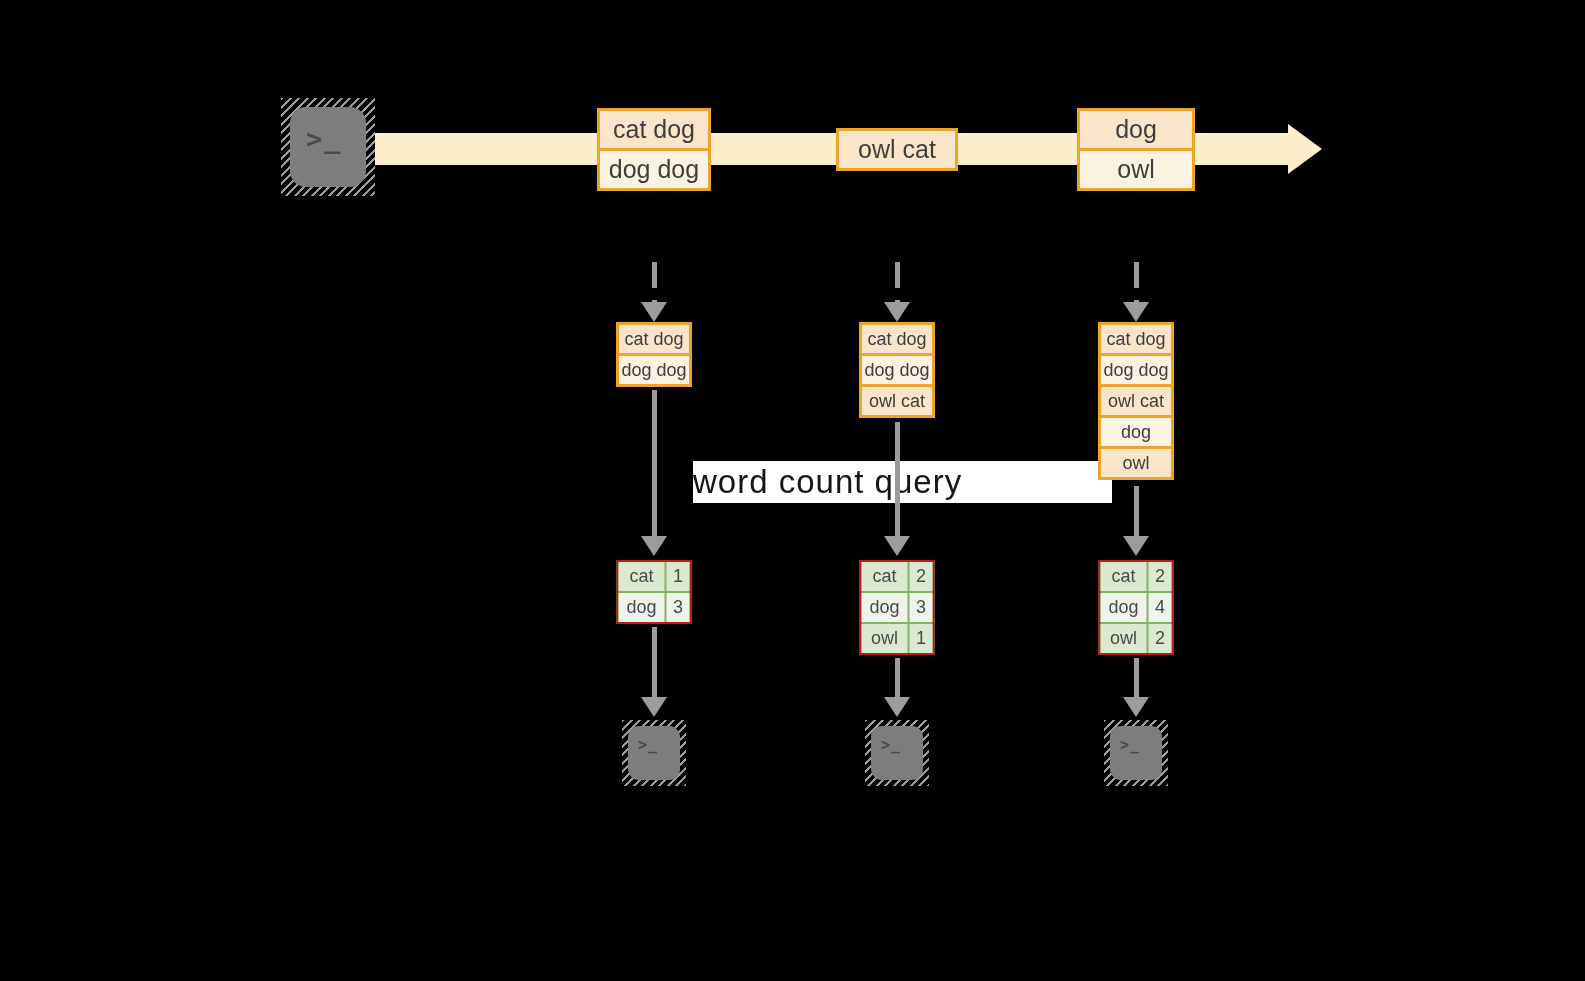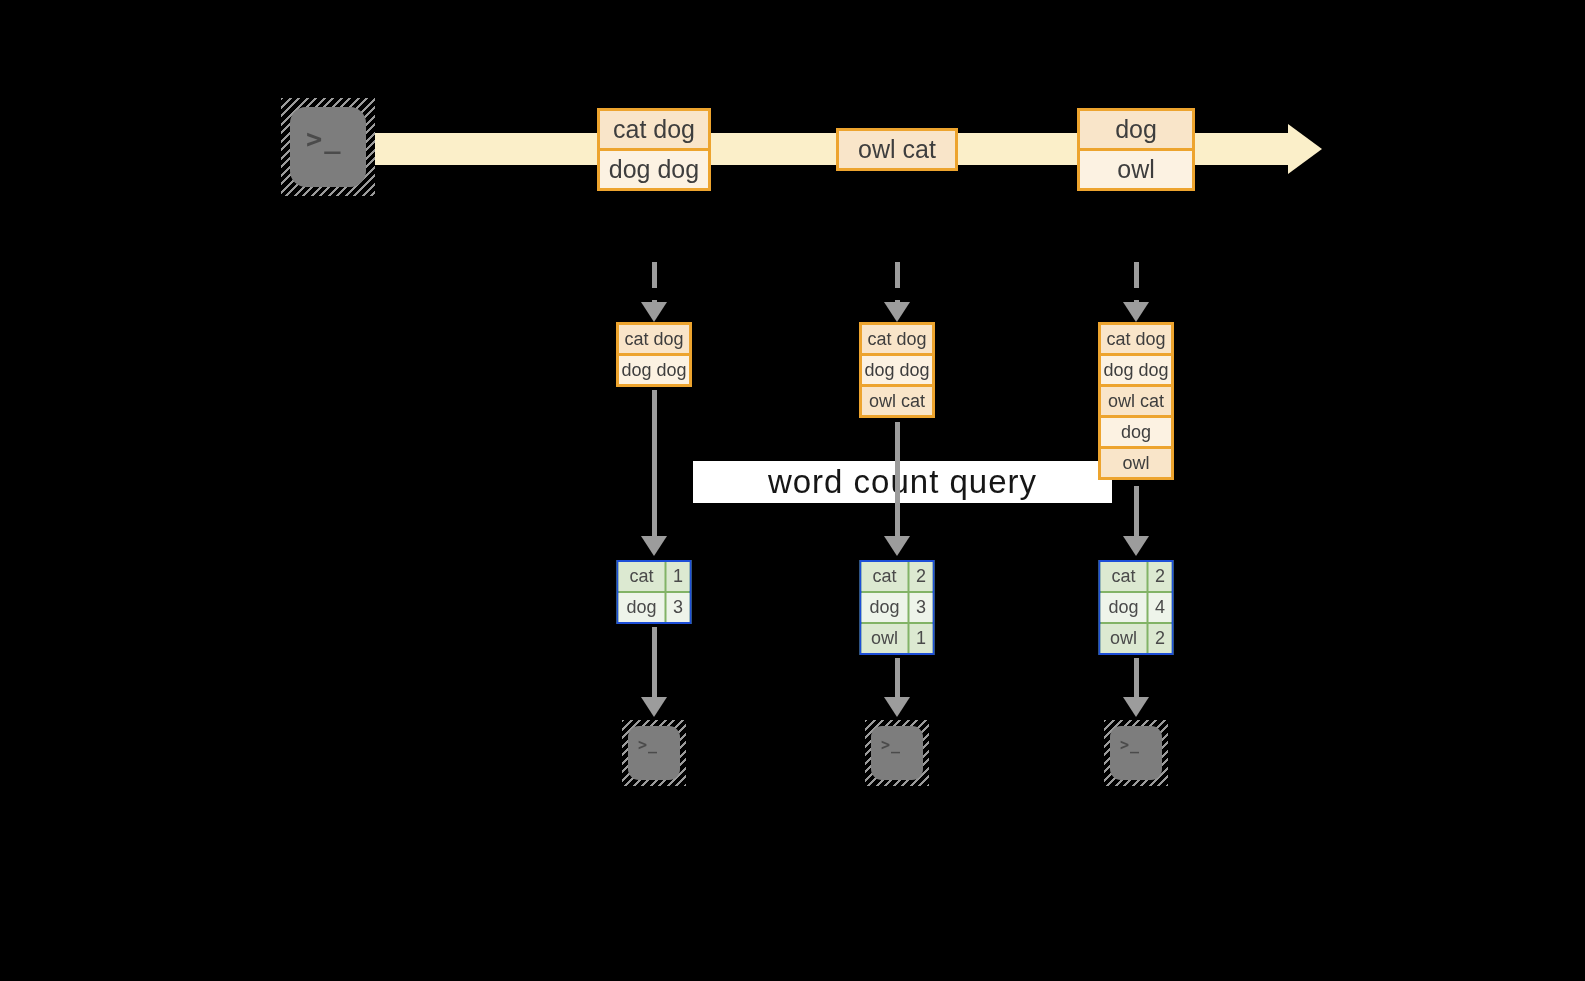--- a/index.html
+++ b/index.html
@@ -33,25 +33,25 @@
 
   
   .arrow{z-index:3;width:26px;display:flex;flex-direction:column;align-items:center;}
   .arrow .shaft{width:5px;flex:1;background:#9c9c9c;}
   .arrow.dashed .shaft{background:repeating-linear-gradient(to bottom,#9c9c9c 0 26px,transparent 26px 38px);}
   .arrow .head{width:0;height:0;border-left:13px solid transparent;border-right:13px solid transparent;
                border-top:20px solid #9c9c9c;}
 
   
   .banner{position:absolute;left:693px;top:461px;width:419px;height:42px;background:#ffffff;z-index:2;
-          display:flex;align-items:center;justify-content:center;}
+          display:flex;align-items:center;justify-content:flex-start;}
   .banner span{font-size:33px;color:#161616;letter-spacing:1px;}
 
   
-  .wtable{z-index:4;border:2px solid #1d4ed8;background:#82B366;}
+  .wtable{z-index:4;border:2px solid #b91c1c;background:#82B366;}
   .wtable .trow{display:flex;}
   .wtable .trow + .trow{margin-top:2px;}
   .wtable .cell{display:flex;align-items:center;justify-content:center;
                 height:29px;font-size:18px;color:#4a4a4a;background:#DCE9D1;}
   .wtable .cell.word{width:46px;}
   .wtable .cell.num{width:23px;margin-left:2px;}
   .wtable .trow:nth-child(even) .cell{background:#EEF4EA;}
 
   
   .term{position:absolute;}

